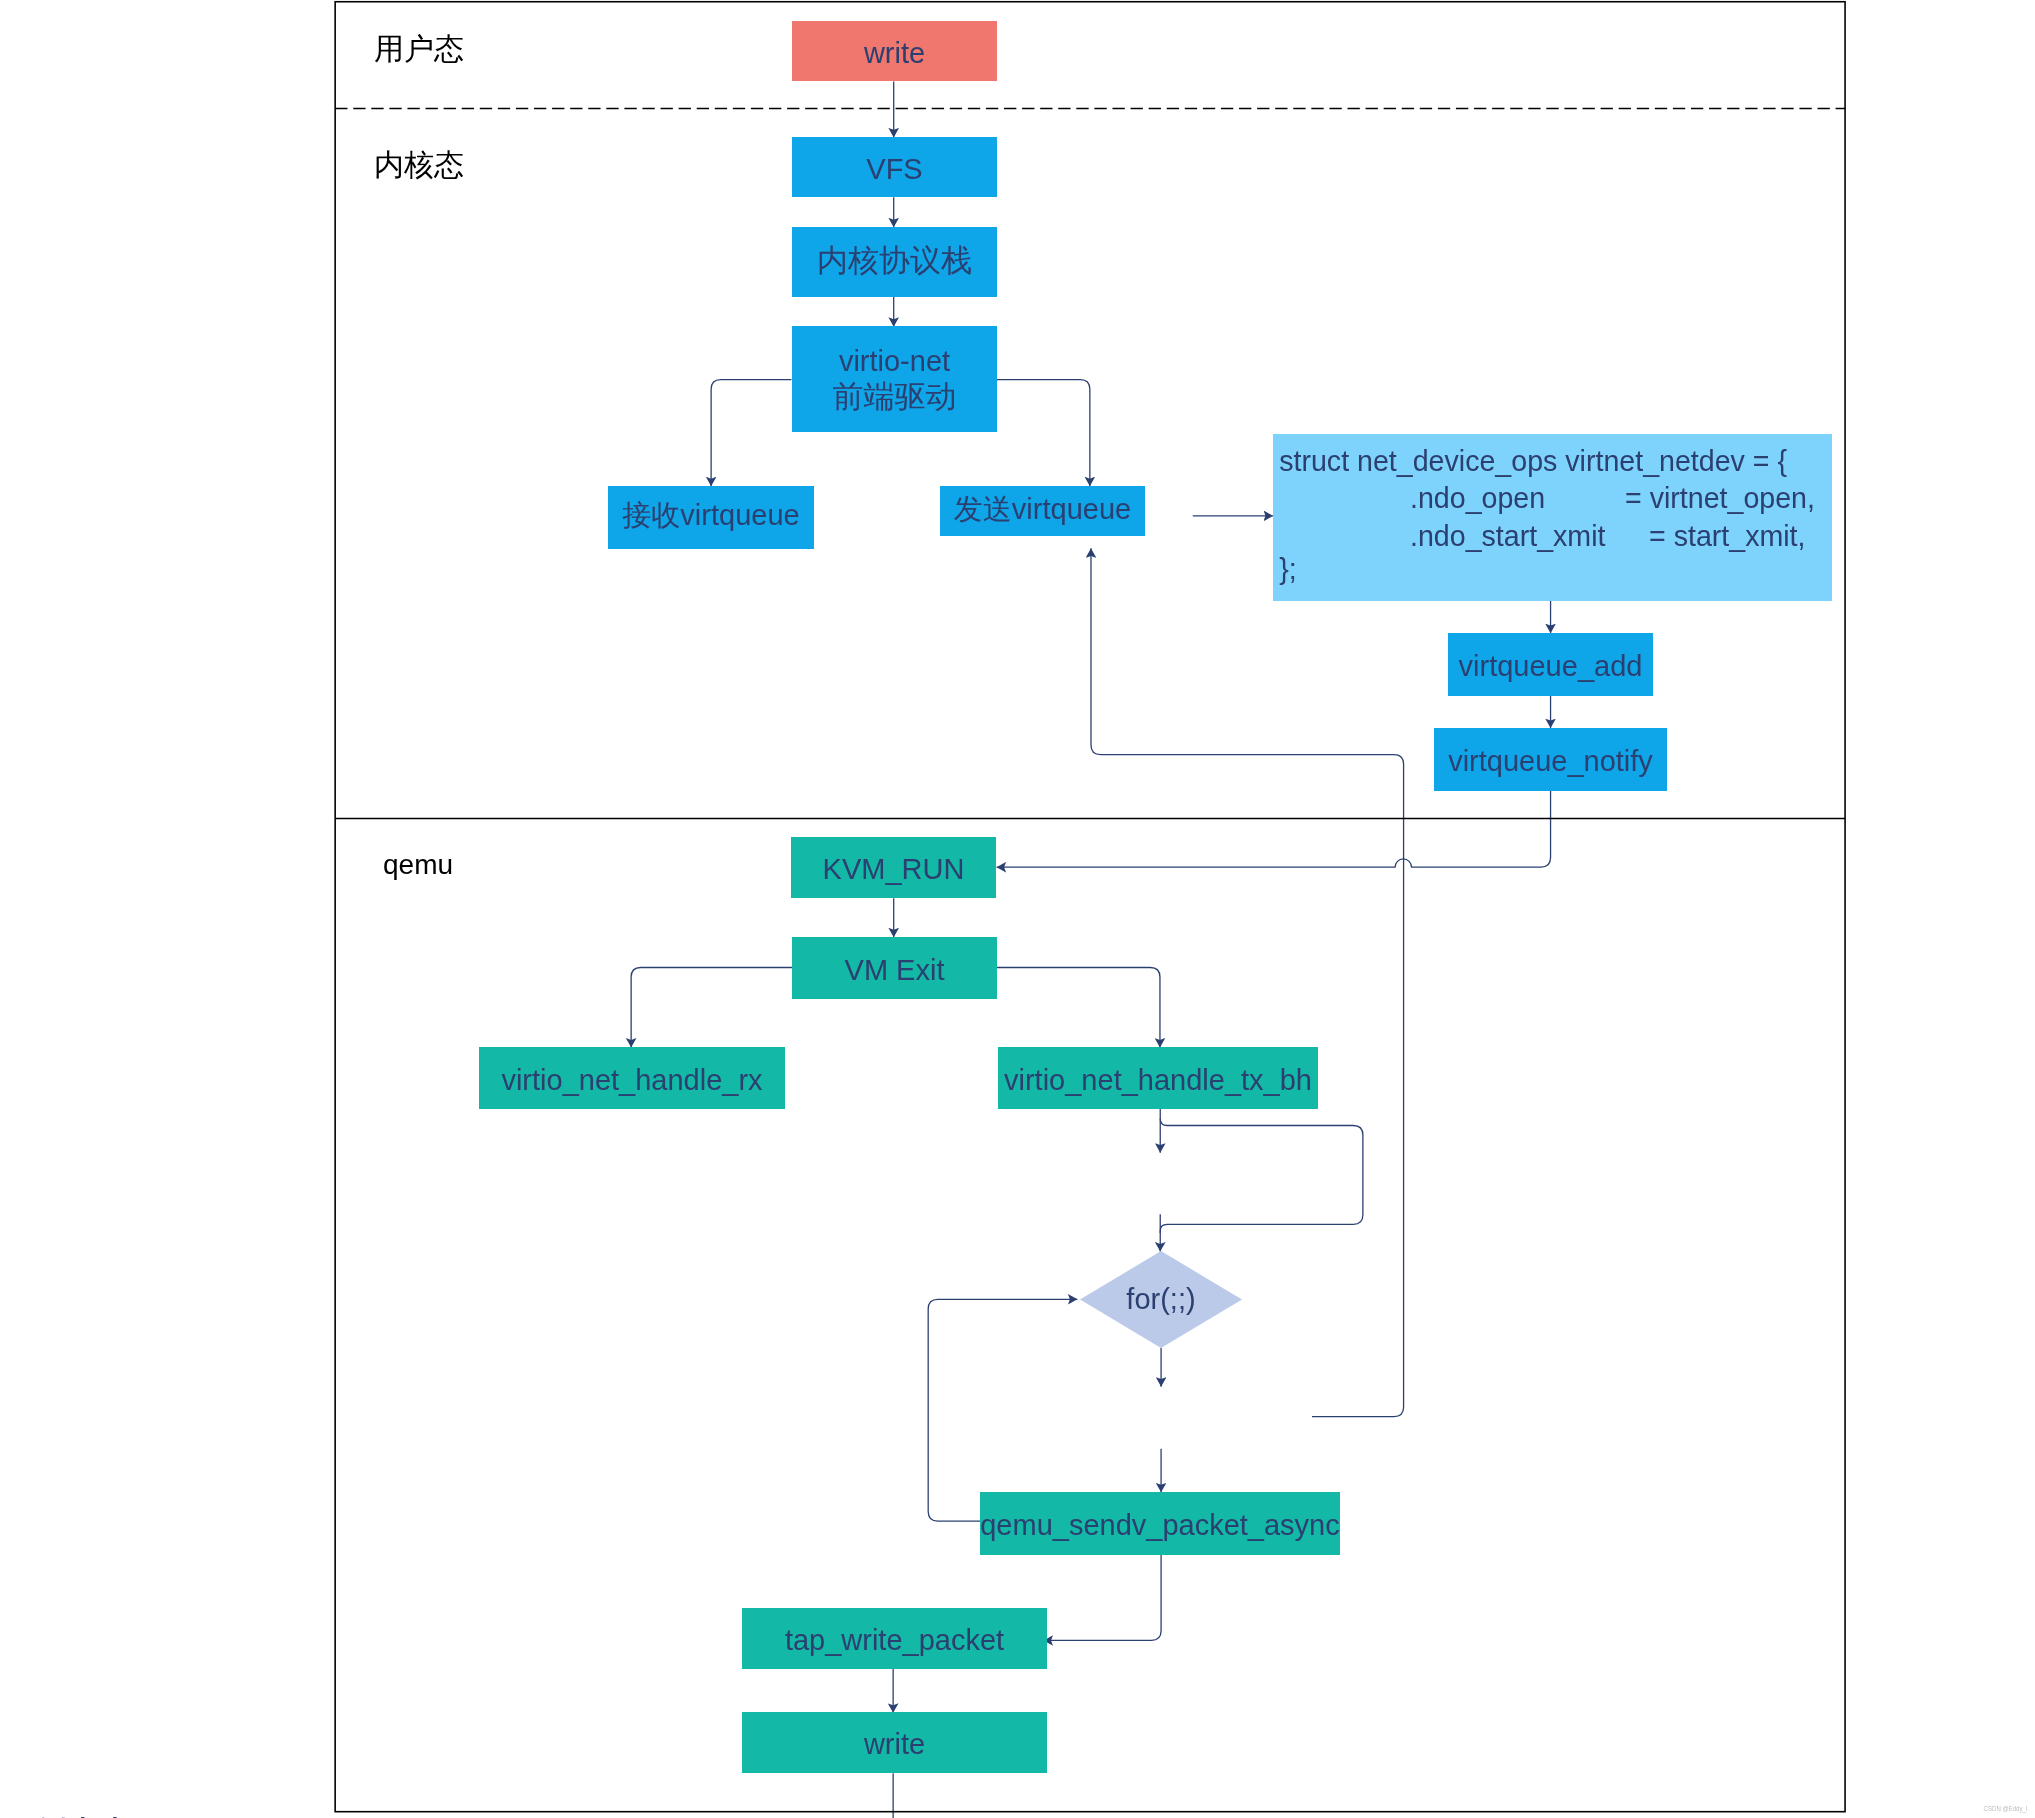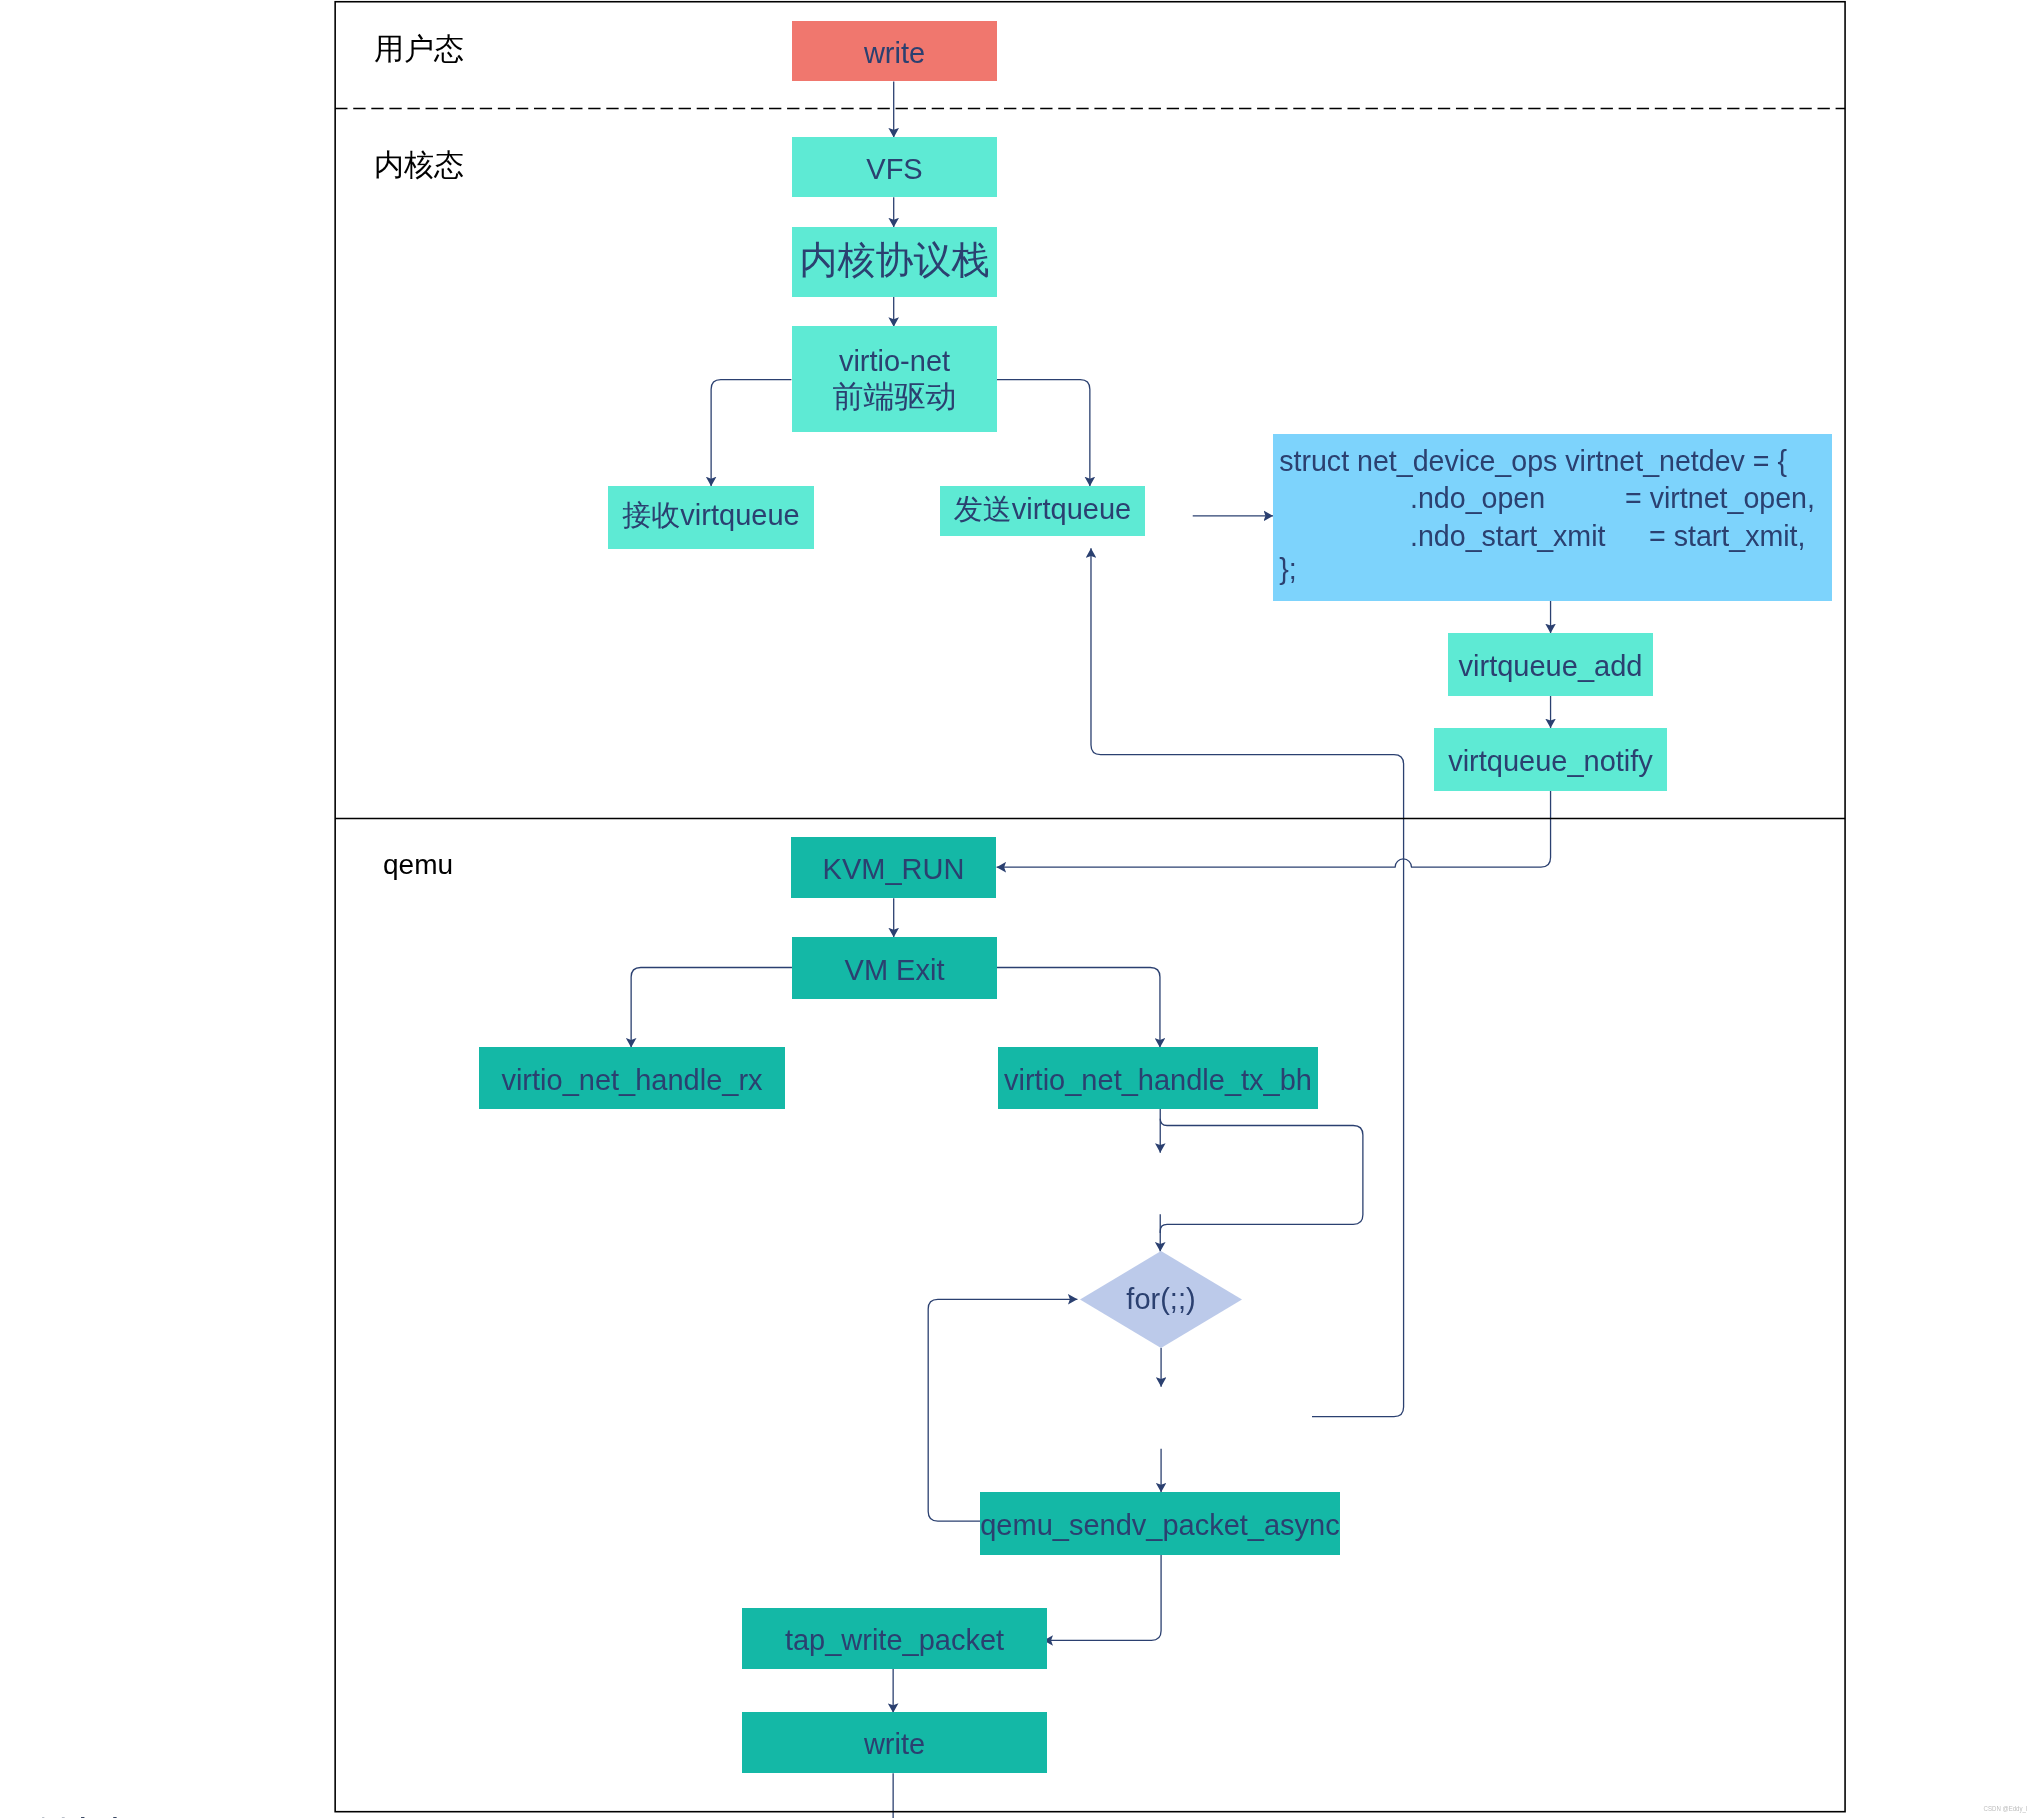--- a/index.html
+++ b/index.html
@@ -7,21 +7,21 @@
   #root{position:relative;width:2035px;height:1818px;background:#ffffff;overflow:hidden;
         font-family:"Liberation Sans",sans-serif;-webkit-font-smoothing:antialiased;}
   svg#wires{position:absolute;left:0;top:0;width:2035px;height:1818px;pointer-events:none;}
   .node{position:absolute;display:flex;align-items:center;justify-content:center;
         color:#2B4070;font-size:29px;line-height:1.0;text-align:center;white-space:pre;}
   .node .nlbl{display:block;position:relative;top:2.3px;}
   .node .nlbl.cjkrow{top:-1.7px;}
   .two{display:flex;flex-direction:column;align-items:center;justify-content:space-between;line-height:1.18;}
   .two .cjk{font-family:"Liberation Serif",serif;font-size:31px;position:relative;top:1.1px;}
   .two .lat{position:relative;top:0px;}
-  .green{background:#5eead4;}
+  .green{background:#0ea5e9;}
   .blue{background:#14b8a6;}
   .red{background:#F0776E;}
   .diamond{position:absolute;display:flex;align-items:center;justify-content:center;
            color:#2B4070;font-size:29px;}
   .codebox{position:absolute;background:#7dd3fc;color:#2B4070;font-size:28.6px;}
   .codebox .ln{position:absolute;white-space:pre;}
   .lanelabel{position:absolute;color:#000000;white-space:nowrap;}
   .cjklabel{font-family:"Liberation Serif",serif;font-size:30px;}
   .latinlabel{font-family:"Liberation Sans",sans-serif;font-size:28px;}
   .cropcaption{position:absolute;line-height:0;}
@@ -71,21 +71,21 @@
     <line x1="592.9" y1="192" x2="3264" y2="192" stroke="#000000" stroke-width="2.7" stroke-dasharray="21.8 10.18"></line>
     <line x1="592.9" y1="1448" x2="3264" y2="1448" stroke="#000000" stroke-width="2.7"></line>
   </svg>
 
   <div class="lanelabel cjklabel" style="left:374px;top:29px;">用户态</div>
   <div class="lanelabel cjklabel" style="left:374px;top:145px;">内核态</div>
   <div class="lanelabel latinlabel" style="left:383px;top:849px;">qemu</div>
 
   <div class="node red" style="left:792px;top:21px;width:205px;height:60px;"><span class="nlbl">write</span></div>
   <div class="node green" style="left:792px;top:137px;width:205px;height:60px;"><span class="nlbl">VFS</span></div>
-  <div class="node green" style="left:792px;top:227px;width:205px;height:70px;font-family:'Liberation Serif',serif;font-size:38px;"><span class="nlbl cjkrow">内核协议栈</span></div>
+  <div class="node green" style="left:792px;top:227px;width:205px;height:70px;font-family:'Liberation Serif',serif;font-size:31px;"><span class="nlbl cjkrow">内核协议栈</span></div>
   <div class="node green" style="left:792px;top:326px;width:205px;height:106px;"><div class="two"><span class="nlbl lat">virtio-net</span><span class="nlbl cjk">前端驱动</span></div></div>
   <div class="node green" style="left:608px;top:486px;width:206px;height:63px;"><span class="nlbl cjkrow">接收virtqueue</span></div>
   <div class="node green" style="left:940px;top:486px;width:205px;height:50px;"><span class="nlbl cjkrow">发送virtqueue</span></div>
   <div class="node green" style="left:1448px;top:633px;width:205px;height:63px;"><span class="nlbl">virtqueue_add</span></div>
   <div class="node green" style="left:1434px;top:728px;width:233px;height:63px;"><span class="nlbl">virtqueue_notify</span></div>
   <div class="node blue" style="left:791px;top:837px;width:205px;height:61px;"><span class="nlbl">KVM_RUN</span></div>
   <div class="node blue" style="left:792px;top:937px;width:205px;height:62px;"><span class="nlbl">VM Exit</span></div>
   <div class="node blue" style="left:479px;top:1047px;width:306px;height:62px;"><span class="nlbl">virtio_net_handle_rx</span></div>
   <div class="node blue" style="left:998px;top:1047px;width:320px;height:62px;"><span class="nlbl">virtio_net_handle_tx_bh</span></div>
   <div class="node blue" style="left:980px;top:1492px;width:360px;height:63px;"><span class="nlbl">qemu_sendv_packet_async</span></div>

